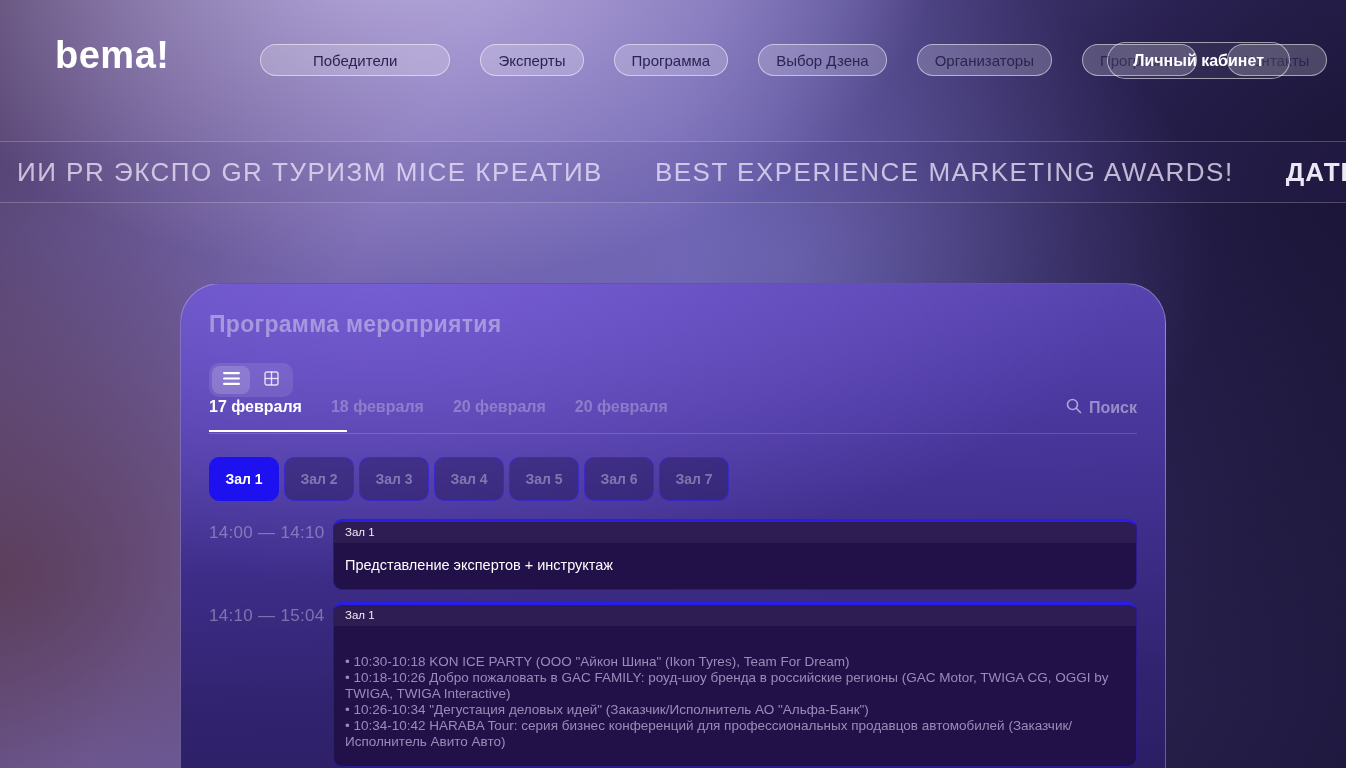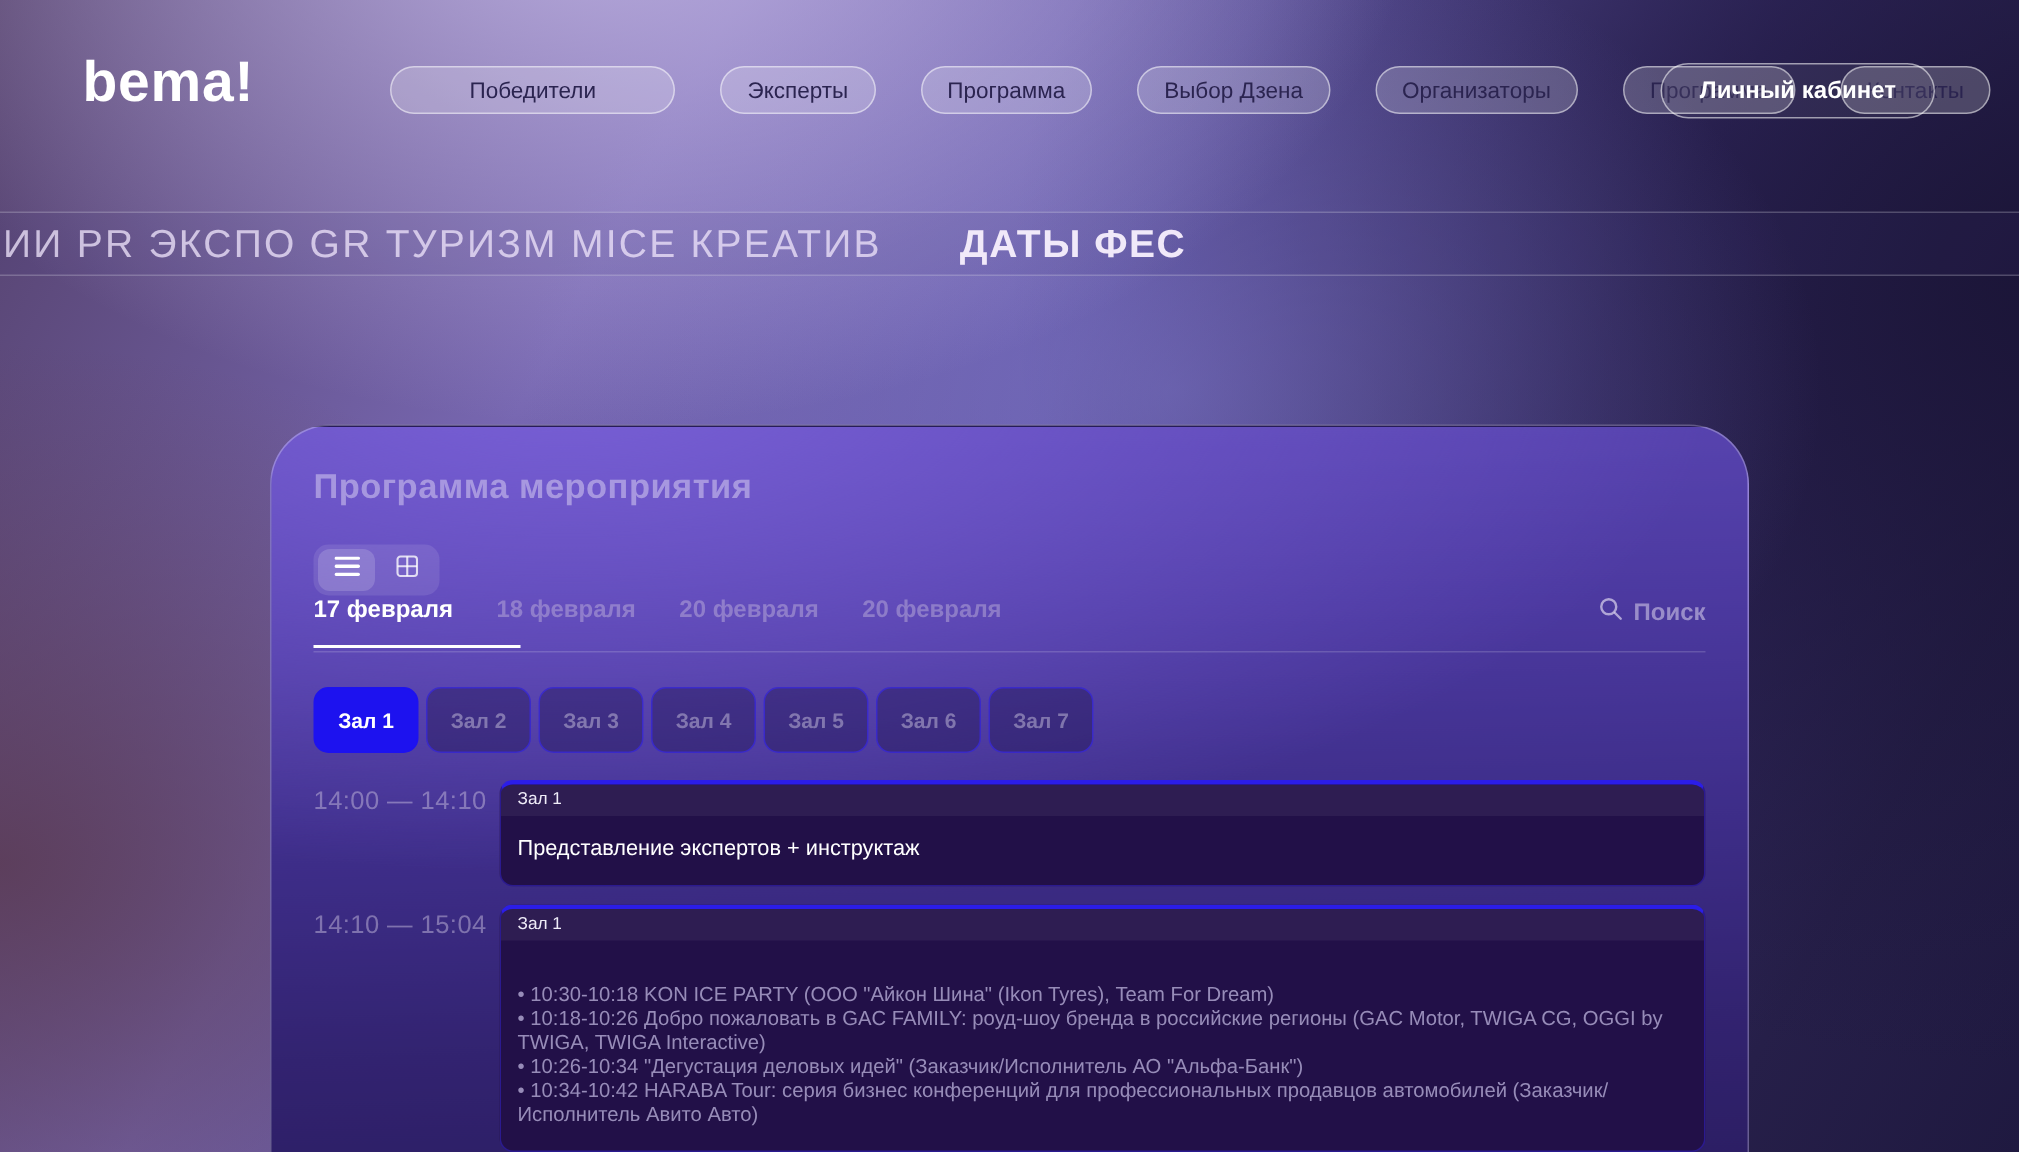--- a/index.html
+++ b/index.html
@@ -27,26 +27,26 @@
   .pill.wide { padding:0 52px; }
   .account {
     position:absolute; right:56px; top:42px; height:37px; padding:0 25px;
     display:flex; align-items:center; border-radius:19px;
     border:1px solid rgba(255,255,255,0.55); background:rgba(255,255,255,0.06);
     color:#ffffff; font-size:16px; font-weight:bold; cursor:pointer;
   }
 
   
   .ticker {
-    position:absolute; top:141px; left:0; width:1346px; height:43px;
+    position:absolute; top:141px; left:0; width:1346px; height:62px;
     border-top:1px solid rgba(255,255,255,0.22);
     border-bottom:1px solid rgba(255,255,255,0.22);
     background:rgba(66,56,124,0.10);
     display:flex; align-items:center; gap:52px;
-    padding-left:2px; overflow:hidden; white-space:nowrap;
+    padding-left:17px; overflow:hidden; white-space:nowrap;
   }
   .seg { font-size:26px; letter-spacing:1.5px; color:rgba(236,225,248,0.78); }
   .seg.bold { font-weight:bold; color:rgba(246,238,252,0.96); letter-spacing:1px; }
 
   
   .program-card {
     position:absolute; left:180px; top:283px; width:986px; height:620px;
     border-radius:40px; border:1px solid rgba(255,255,255,0.28);
     background:
       radial-gradient(1100px 480px at 20% -6%, rgba(122,97,216,0.95), rgba(122,97,216,0) 70%),
@@ -106,20 +106,21 @@
   <div class="pill">Выбор Дзена</div>
   <div class="pill">Организаторы</div>
   <div class="pill">Программа</div>
   <div class="pill">Контакты</div>
 </nav>
 
 <div class="account">Личный кабинет</div>
 
 <div class="ticker">
   <span class="seg">ИИ PR ЭКСПО GR ТУРИЗМ MICE КРЕАТИВ</span>
+  <span class="seg">BEST EXPERIENCE MARKETING AWARDS!</span>
   <span class="seg bold">ДАТЫ ФЕС</span>
 </div>
 
 <section class="program-card">
   <h1 class="program-title">Программа мероприятия</h1>
 
   <div class="view-toggle">
     <div class="view-btn active">
       <span>
         <svg width="17" height="13" viewBox="0 0 17 13">

